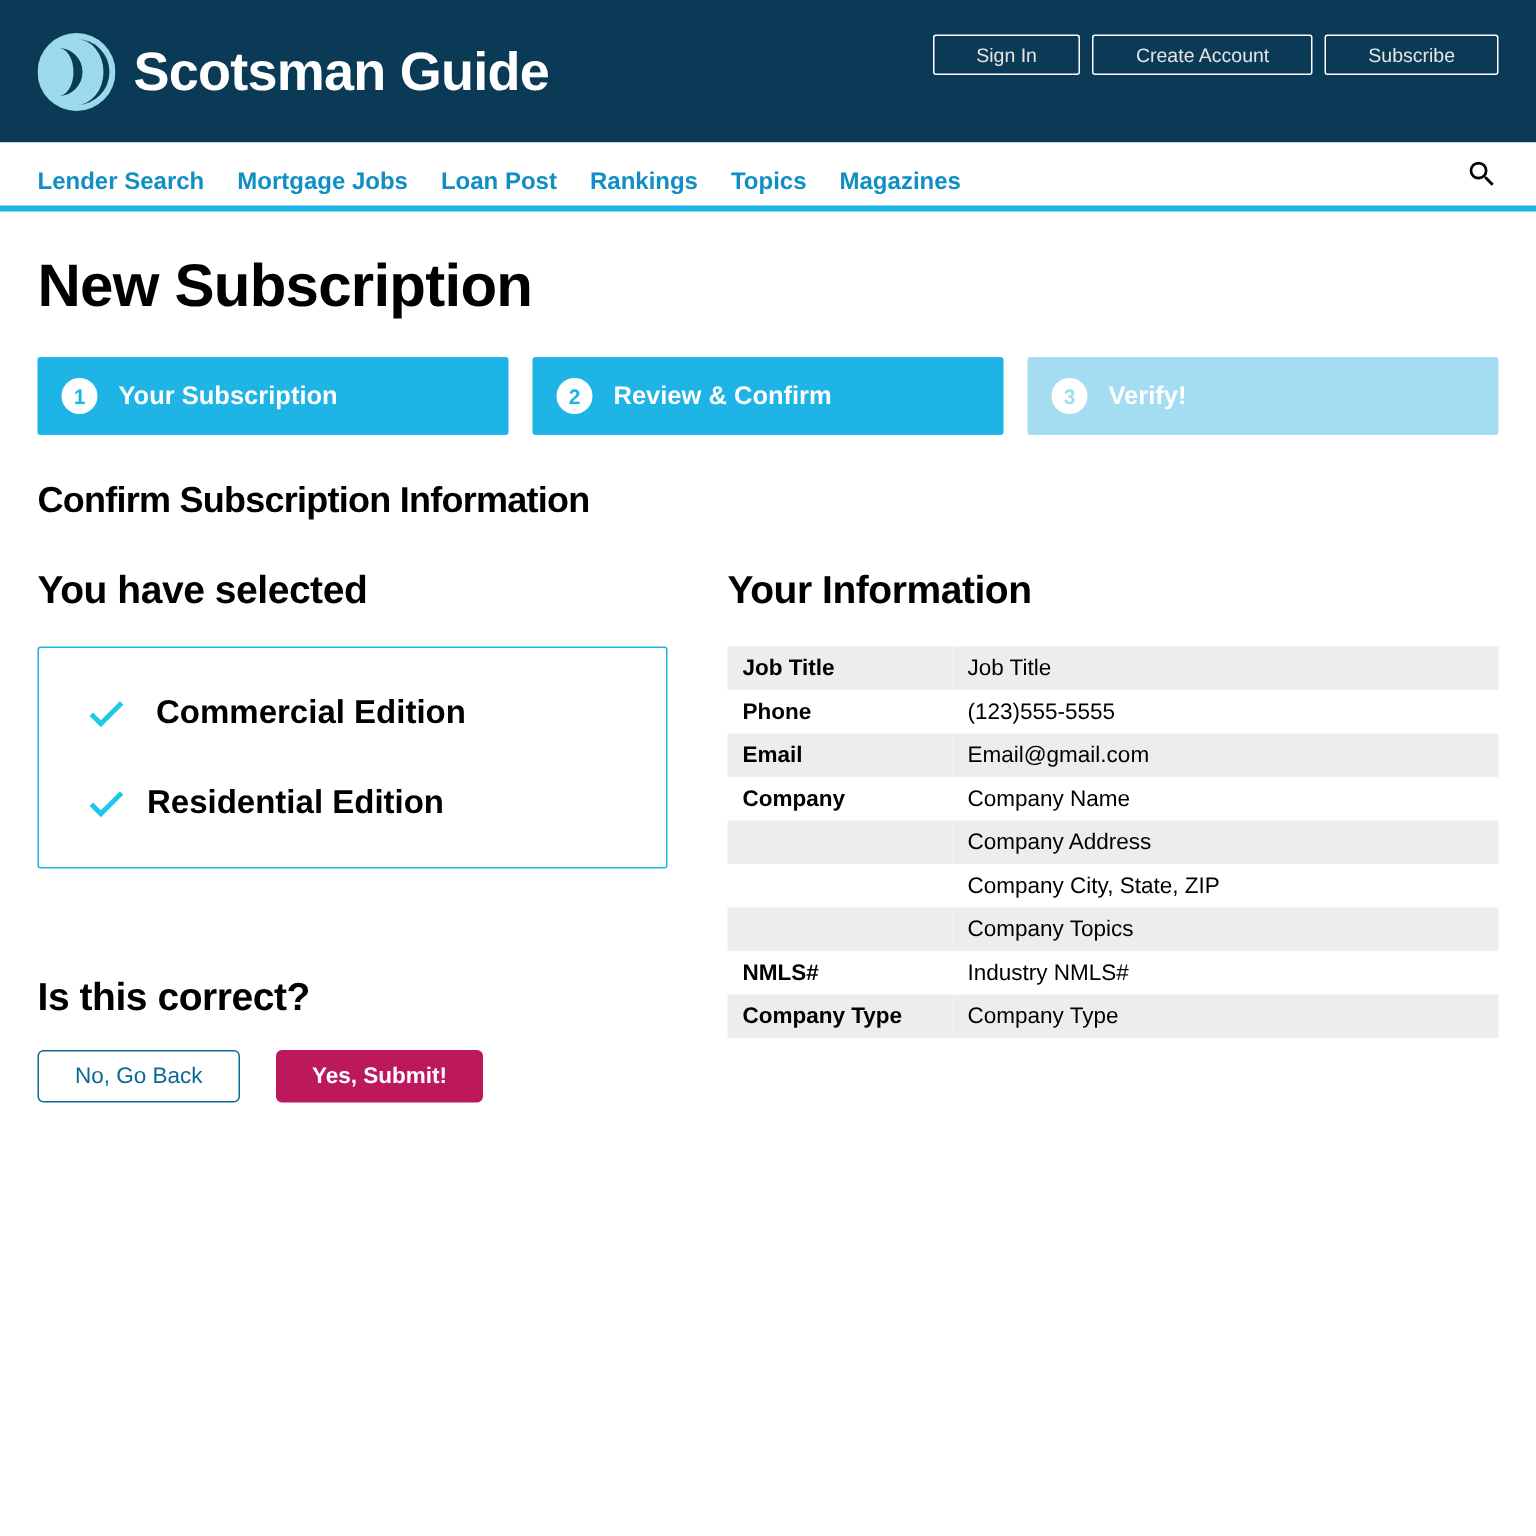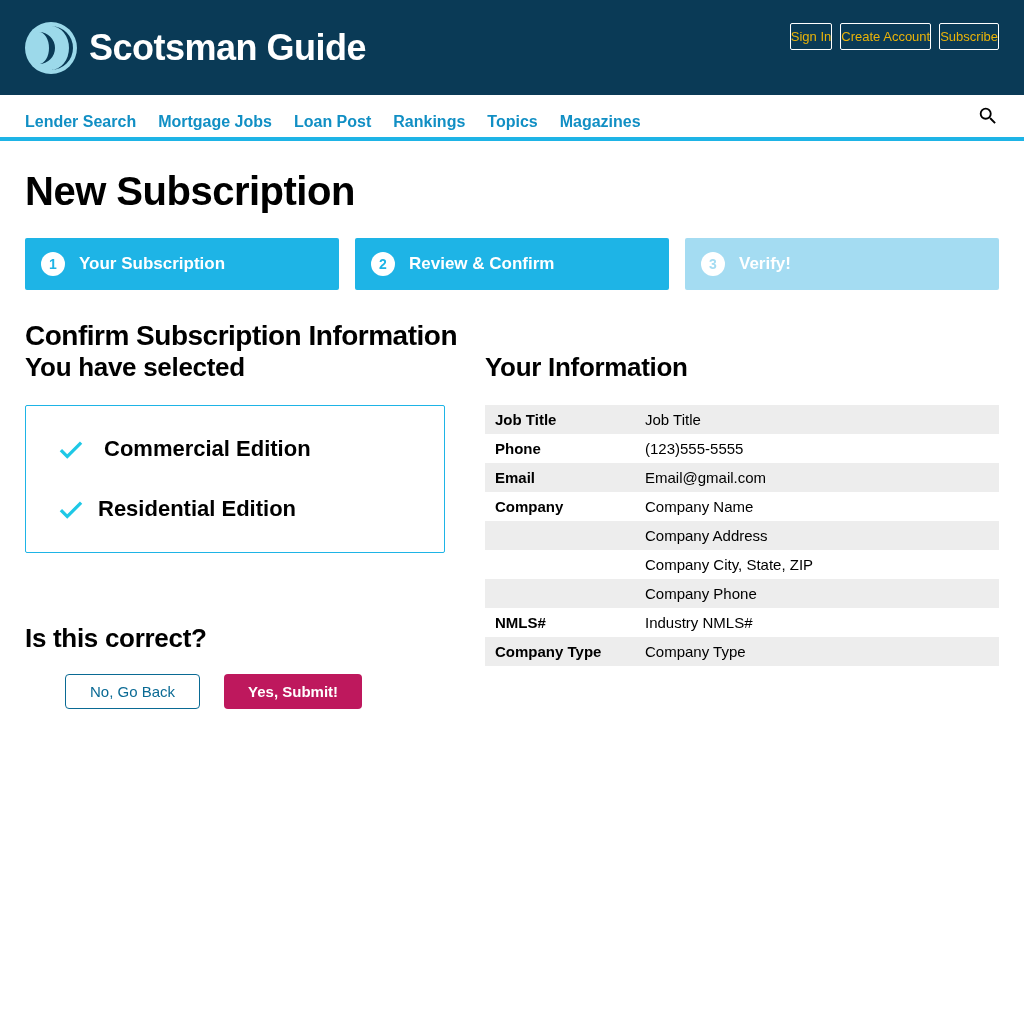--- a/index.html
+++ b/index.html
@@ -34,22 +34,22 @@
   }
   .header-buttons {
     display: flex;
     gap: 8px;
     align-self: flex-start;
     margin-top: 5px;
   }
   .header-btn {
     border: 1px solid #fff;
     background: transparent;
-    color: #eab308;
-    padding: 5px 0;
+    color: #e5e5e5;
+    padding: 5px 28px;
     font-size: 13px;
     cursor: pointer;
     border-radius: 2px;
   }
   .nav-bar {
     background: #fff;
     border-bottom: 4px solid #1eb4e6;
     display: flex;
     align-items: center;
     justify-content: space-between;
@@ -113,22 +113,23 @@
     font-size: 14px;
   }
   .step.inactive .step-num {
     color: #a4dcf2;
   }
   .step-label {
     font-weight: 700;
     font-size: 17px;
   }
   h2.section-title {
-    font-size: 28px;
+    font-size: 24px;
     font-weight: 800;
+    margin-bottom: 30px;
     letter-spacing: -0.5px;
   }
   .two-col {
     display: flex;
     gap: 40px;
   }
   .col-left {
     width: 420px;
   }
   .col-right {
@@ -182,21 +183,20 @@
   }
   .confirm-title {
     font-size: 26px;
     font-weight: 800;
     margin-bottom: 20px;
     letter-spacing: -0.3px;
   }
   .confirm-buttons {
     display: flex;
     gap: 24px;
-    margin-left: 40px;
   }
   .btn-outline {
     border: 1px solid #0a6a94;
     background: #fff;
     color: #0a6a94;
     padding: 8px 24px;
     font-size: 15px;
     border-radius: 4px;
     cursor: pointer;
   }
@@ -323,21 +323,21 @@
         <tr>
               <td></td>
               <td>Company Address</td>
             </tr>
         <tr>
               <td></td>
               <td>Company City, State, ZIP</td>
             </tr>
         <tr>
               <td></td>
-              <td>Company Phone</td>
+              <td>Company Topics</td>
             </tr>
         <tr>
               <td>NMLS#</td>
               <td>Industry NMLS#</td>
             </tr>
         <tr>
               <td>Company Type</td>
               <td>Company Type</td>
             </tr>
       </tbody>

